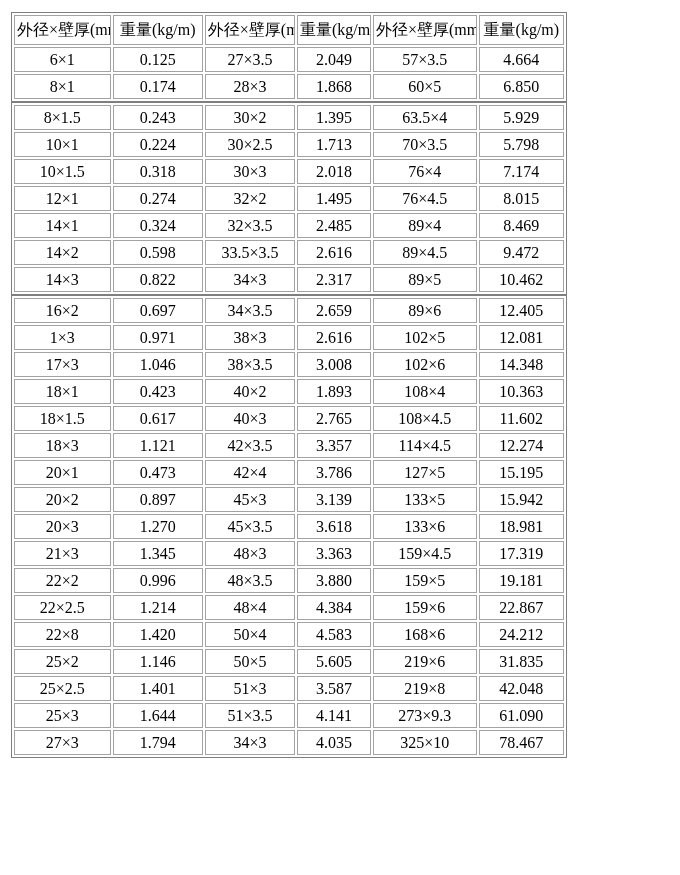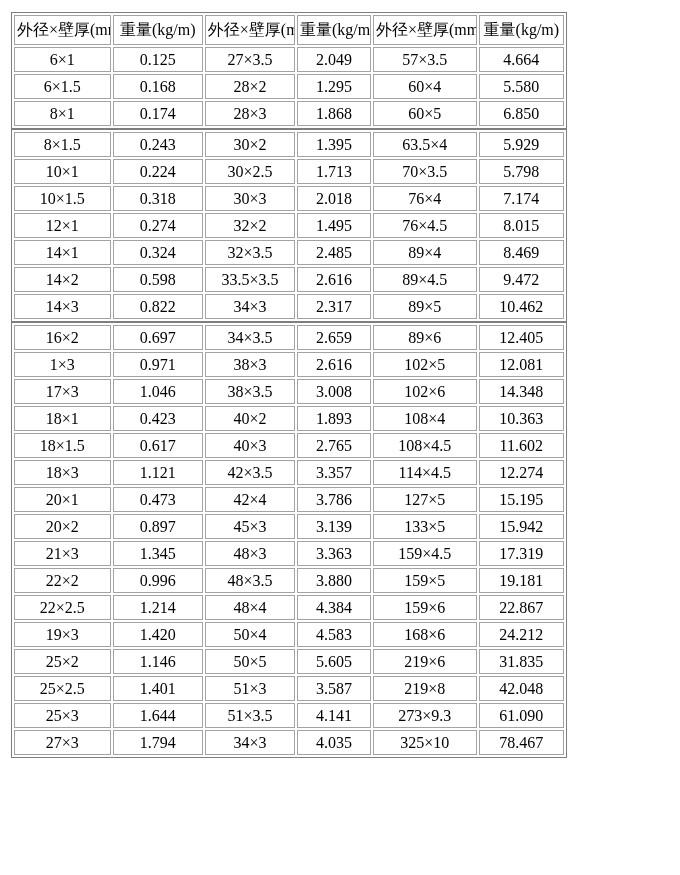--- a/index.html
+++ b/index.html
@@ -72,28 +72,20 @@
     <tbody>
         <tr>
           <td>6×1</td>
           <td>0.125</td>
           <td>27×3.5</td>
           <td>2.049</td>
           <td>57×3.5</td>
           <td>4.664</td>
         </tr>
         <tr>
-          <td>6×1.5</td>
-          <td>0.168</td>
-          <td>28×2</td>
-          <td>1.295</td>
-          <td>60×4</td>
-          <td>5.580</td>
-        </tr>
-        <tr>
           <td>8×1</td>
           <td>0.174</td>
           <td>28×3</td>
           <td>1.868</td>
           <td>60×5</td>
           <td>6.850</td>
         </tr>
       </tbody>
   </table>
 
@@ -234,20 +226,28 @@
         </tr>
         <tr>
           <td>20×2</td>
           <td>0.897</td>
           <td>45×3</td>
           <td>3.139</td>
           <td>133×5</td>
           <td>15.942</td>
         </tr>
         <tr>
+          <td>20×3</td>
+          <td>1.270</td>
+          <td>45×3.5</td>
+          <td>3.618</td>
+          <td>133×6</td>
+          <td>18.981</td>
+        </tr>
+        <tr>
           <td>21×3</td>
           <td>1.345</td>
           <td>48×3</td>
           <td>3.363</td>
           <td>159×4.5</td>
           <td>17.319</td>
         </tr>
         <tr>
           <td>22×2</td>
           <td>0.996</td>
@@ -258,21 +258,21 @@
         </tr>
         <tr>
           <td>22×2.5</td>
           <td>1.214</td>
           <td>48×4</td>
           <td>4.384</td>
           <td>159×6</td>
           <td>22.867</td>
         </tr>
         <tr>
-          <td>19×3</td>
+          <td>22×8</td>
           <td>1.420</td>
           <td>50×4</td>
           <td>4.583</td>
           <td>168×6</td>
           <td>24.212</td>
         </tr>
         <tr>
           <td>25×2</td>
           <td>1.146</td>
           <td>50×5</td>

